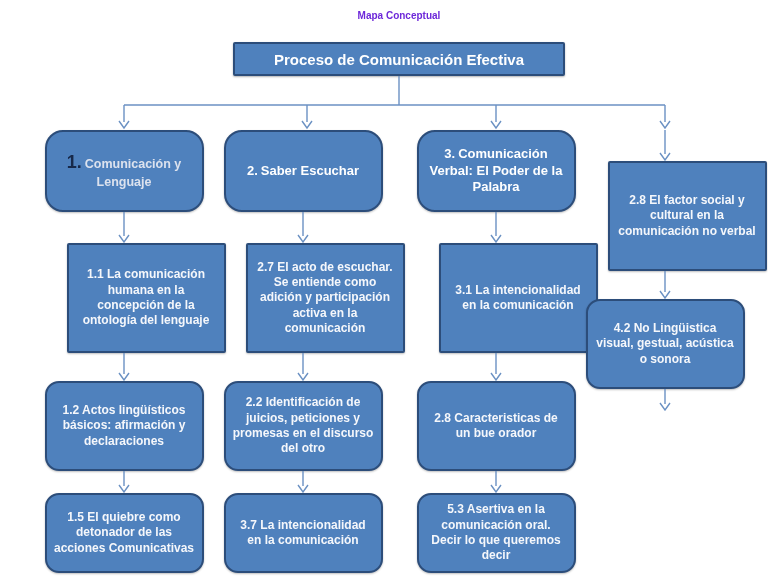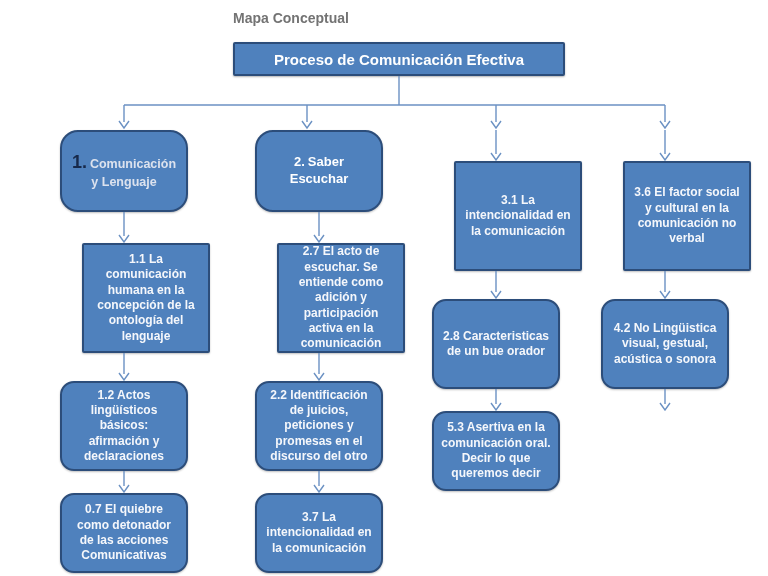--- a/index.html
+++ b/index.html
@@ -2,42 +2,42 @@
 <html style="--node-fill: #4f81bd; --node-border: #2c4d7a; --connector: #6b91c3; --header1-number: #17294a;"><head>
 <meta charset="utf-8">
 <style>
   html,body{margin:0;padding:0;background:#ffffff;}
   body{
     width:768px;height:576px;position:relative;overflow:hidden;
     font-family:"Liberation Sans", sans-serif;
   }
   .page-title{
     position:absolute;top:10px;left:233px;width:332px;
-    text-align:left;font-size:14px;font-weight:700;color:#737373;
+    text-align:center;font-size:10px;font-weight:700;color:#6d28d9;
   }
   .root-box{
     position:absolute;left:233px;top:42px;width:332px;height:34px;
     background:var(--node-fill,#4f81bd);
     border:2px solid var(--node-border,#2c4d7a);
     box-sizing:border-box;border-radius:2px;
     display:flex;align-items:center;justify-content:center;
     color:#ffffff;font-size:15px;font-weight:700;
     box-shadow:0 1px 2px rgba(0,0,0,.3);
   }
   .tree{position:absolute;left:0;top:76px;}
   .tree line,.tree polyline,.tree path{
     stroke:var(--connector,#6b91c3);stroke-width:1.4;fill:none;
   }
   .col{
     position:absolute;top:130px;width:134px;
     display:flex;flex-direction:column;align-items:center;
   }
-  .c1{left:57px}.c2{left:252px}.c3{left:429px}.c4{left:598px}
+  .c1{left:57px}.c2{left:236px}.c3{left:429px}.c4{left:598px}
   .node{
-    width:128px;box-sizing:border-box;
+    width:159px;box-sizing:border-box;
     background:var(--node-fill,#4f81bd);
     border:2px solid var(--node-border,#2c4d7a);
     color:#f5f7fb;font-weight:700;font-size:12px;line-height:1.28;
     display:flex;align-items:center;justify-content:center;
     text-align:center;padding:4px 7px;
     box-shadow:0 1px 2px rgba(0,0,0,.25);
   }
   .header{height:82px;border-radius:18px;}
   .rect{height:110px;border-radius:2px;margin-left:44px;}
   .round{border-radius:14px;}
@@ -85,21 +85,21 @@
   <div class="node rect">1.1 La comunicación humana en la concepción de la ontología del lenguaje</div>
   <svg class="conn" width="14" height="28">
       <line x1="7" y1="0" x2="7" y2="21"></line>
       <polyline points="2,20 7,27 12,20"></polyline>
     </svg>
   <div class="node round h2">1.2 Actos lingüísticos básicos: afirmación y declaraciones</div>
   <svg class="conn" width="14" height="22">
       <line x1="7" y1="0" x2="7" y2="15"></line>
       <polyline points="2,14 7,21 12,14"></polyline>
     </svg>
-  <div class="node round h3">0.7 El quiebre como detonador de las acciones Comunicativas</div>
+  <div class="node round h3">1.5 El quiebre como detonador de las acciones Comunicativas</div>
 </div>
 
 <div class="col c2">
   <div class="node header">
     <span>
       <span class="num">2.</span><span class="hlabel">Saber Escuchar</span>
     </span>
   </div>
   <svg class="conn" width="14" height="31">
       <line x1="7" y1="0" x2="7" y2="24"></line>
@@ -112,20 +112,25 @@
     </svg>
   <div class="node round h2">2.2 Identificación de juicios, peticiones y promesas en el discurso del otro</div>
   <svg class="conn" width="14" height="22">
       <line x1="7" y1="0" x2="7" y2="15"></line>
       <polyline points="2,14 7,21 12,14"></polyline>
     </svg>
   <div class="node round h3">3.7 La intencionalidad en la comunicación</div>
 </div>
 
 <div class="col c3">
+  <div class="node header">
+    <span>
+      <span class="num">3.</span><span class="hlabel">Comunicación Verbal: El Poder de la Palabra</span>
+    </span>
+  </div>
   <svg class="conn" width="14" height="31">
       <line x1="7" y1="0" x2="7" y2="24"></line>
       <polyline points="2,23 7,30 12,23"></polyline>
     </svg>
   <div class="node rect">3.1 La intencionalidad en la comunicación</div>
   <svg class="conn" width="14" height="28">
       <line x1="7" y1="0" x2="7" y2="21"></line>
       <polyline points="2,20 7,27 12,20"></polyline>
     </svg>
   <div class="node round h2">2.8 Caracteristicas de un bue orador</div>
@@ -134,21 +139,21 @@
       <polyline points="2,14 7,21 12,14"></polyline>
     </svg>
   <div class="node round h3">5.3 Asertiva en la comunicación oral. Decir lo que queremos decir</div>
 </div>
 
 <div class="col c4">
   <svg class="conn" width="14" height="31">
       <line x1="7" y1="0" x2="7" y2="24"></line>
       <polyline points="2,23 7,30 12,23"></polyline>
     </svg>
-  <div class="node rect">3.6 El factor social y cultural en la comunicación no verbal</div>
+  <div class="node rect">2.8 El factor social y cultural en la comunicación no verbal</div>
   <svg class="conn" width="14" height="28">
       <line x1="7" y1="0" x2="7" y2="21"></line>
       <polyline points="2,20 7,27 12,20"></polyline>
     </svg>
   <div class="node round h2">4.2 No Lingüistica visual, gestual, acústica o sonora</div>
   <svg class="conn" width="14" height="22">
       <line x1="7" y1="0" x2="7" y2="15"></line>
       <polyline points="2,14 7,21 12,14"></polyline>
     </svg>
 </div>

